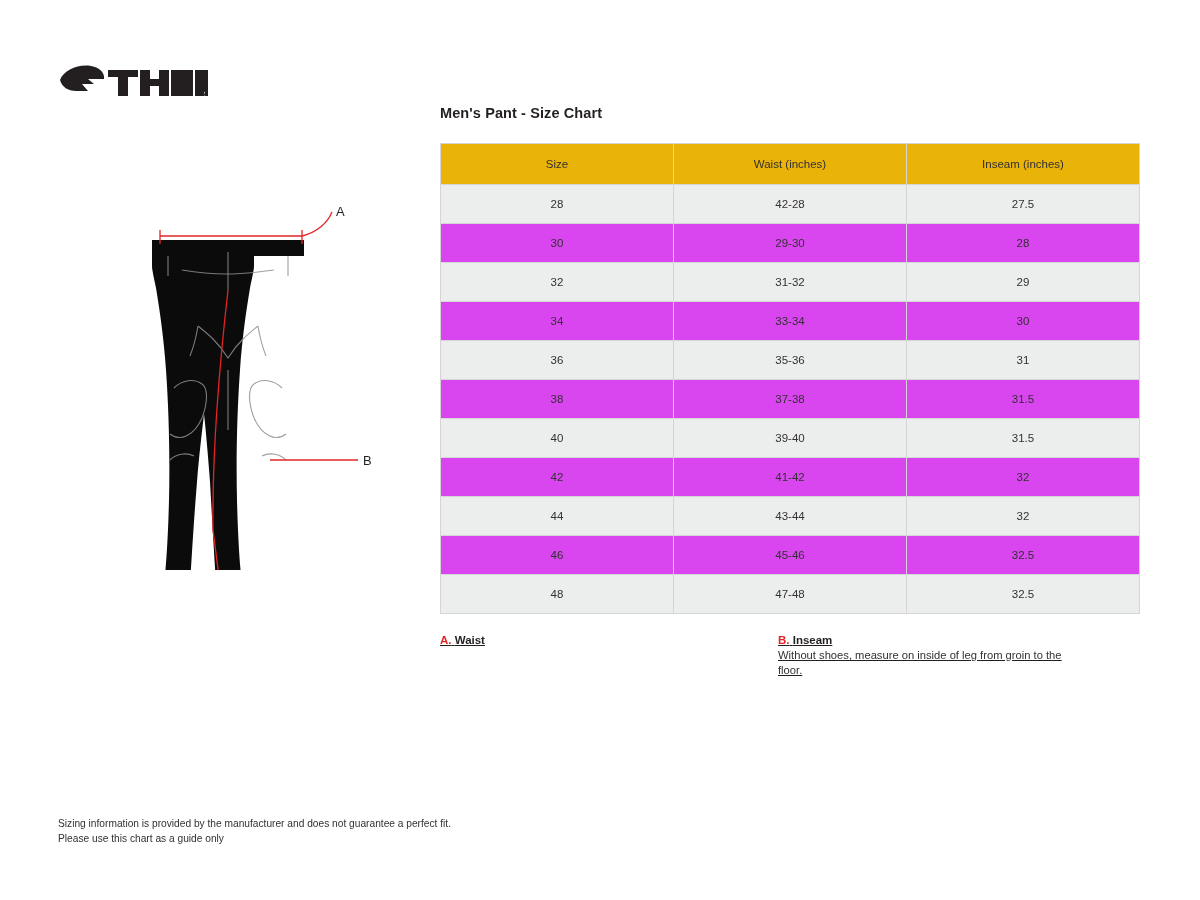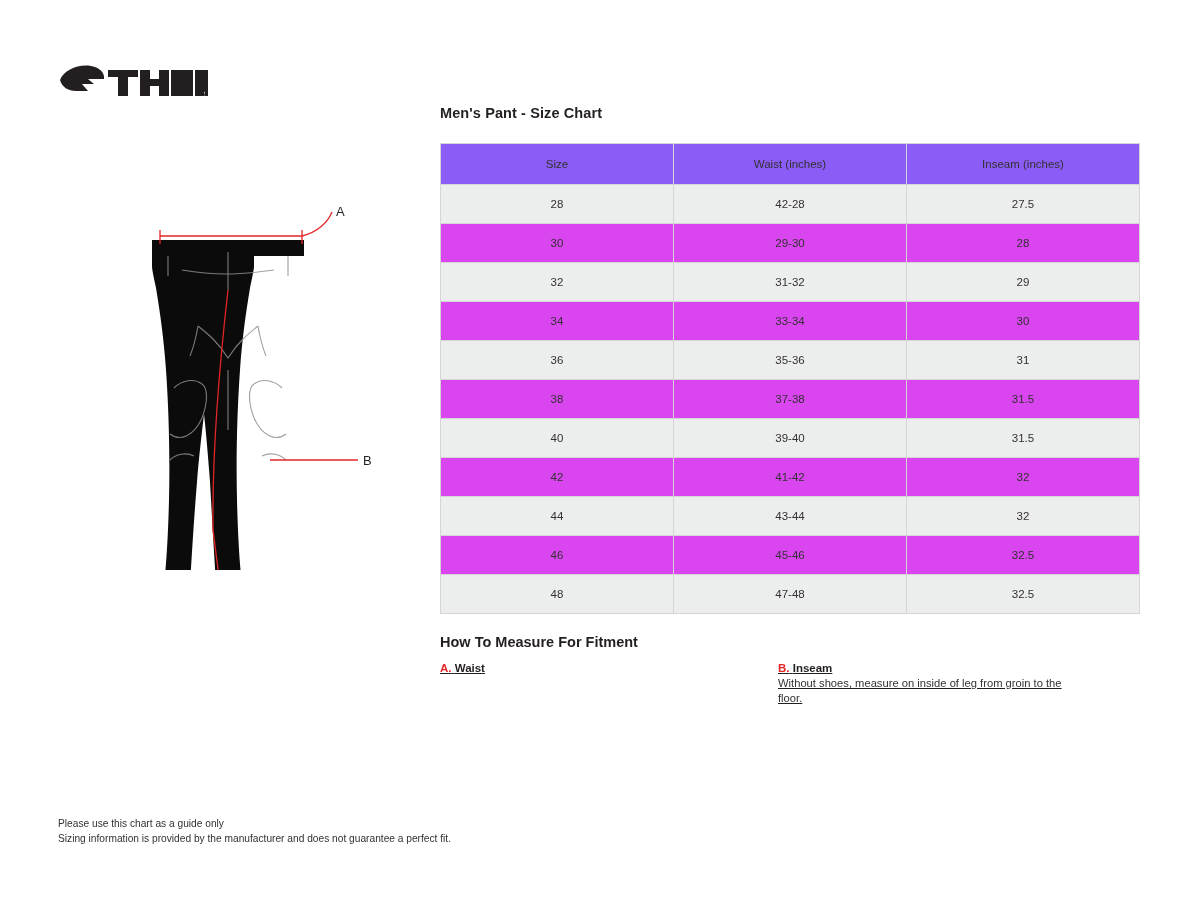--- a/index.html
+++ b/index.html
@@ -57,21 +57,21 @@
     border: 1px solid #d5d5d5;
     height: 38px;
     text-align: center;
     vertical-align: middle;
     font-size: 11.5px;
     font-weight: normal;
     color: #333132;
     padding: 0;
   }
   table.size-chart thead td {
-    background: #8b5cf6;
+    background: #eab308;
     height: 40px;
   }
   table.size-chart tbody tr.alt td {
     background: #eceded;
   }
   table.size-chart tbody tr td {
     background: #d946ef;
   }
 
   
@@ -272,34 +272,33 @@
       <tr class="alt">
         <td>48</td>
         <td>47-48</td>
         <td>32.5</td>
       </tr>
     </tbody>
   </table>
 </div>
 
 <div class="measure">
-  <h3>How To Measure For Fitment</h3>
   <div class="measure-cols">
     <div class="measure-col">
       <div class="measure-label">
         <span class="measure-letter">A.</span>
         <span>Waist</span>
       </div>
     </div>
     <div class="measure-col">
       <div class="measure-label">
         <span class="measure-letter">B.</span>
         <span>Inseam</span>
       </div>
       <div class="measure-text">Without shoes, measure on inside of leg from groin to the floor.</div>
     </div>
   </div>
 </div>
 
 <div class="footer">
+  <div>Sizing information is provided by the manufacturer and does not guarantee a perfect fit.</div>
   <div>Please use this chart as a guide only</div>
-  <div>Sizing information is provided by the manufacturer and does not guarantee a perfect fit.</div>
 </div>
 
 </body></html>

